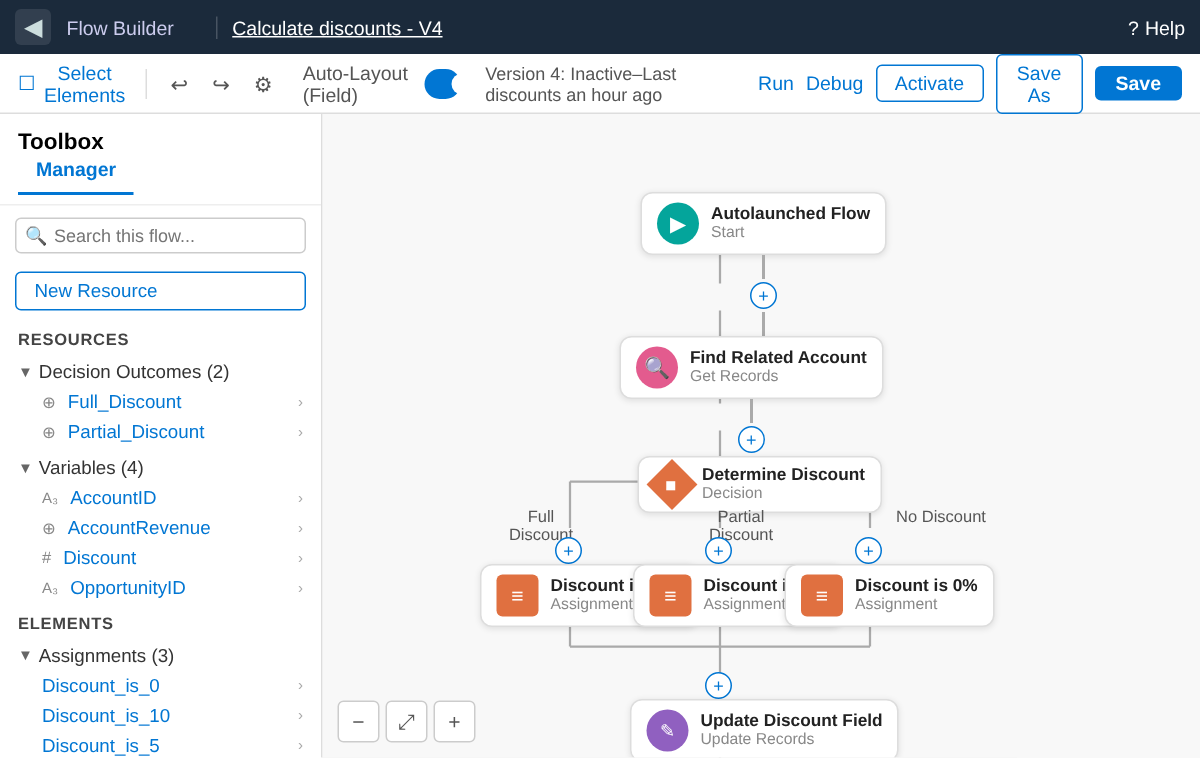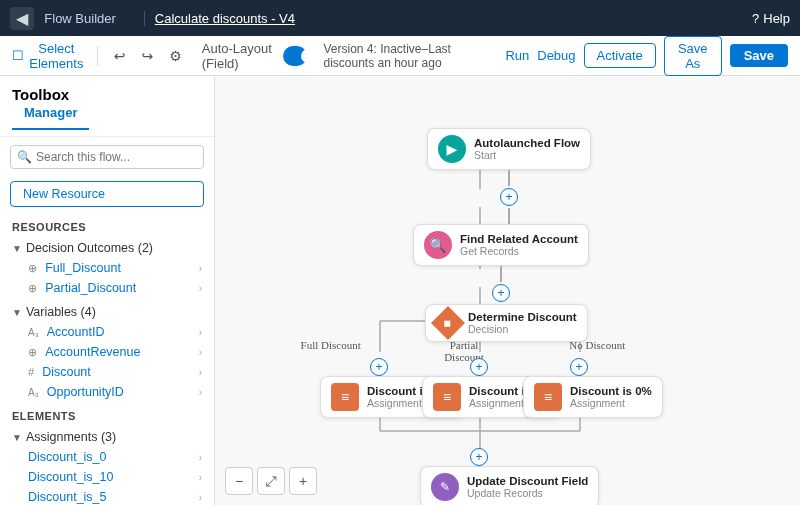--- a/index.html
+++ b/index.html
@@ -388,21 +388,21 @@
     <div class="flow-node" style="top:228px; left:210px;">
       <div class="node-card">
         <div class="node-icon orange" style="border-radius:0; transform:rotate(45deg); width:24px; height:24px; font-size:11px;">◆</div>
         <div class="node-text">
           <span class="node-label">Determine Discount</span>
           <span class="node-sublabel">Decision</span>
         </div>
       </div>
     </div>
 
-    <div style="position:absolute; top:263px; left:84px; display:flex; gap:70px; width:330px;font-family:Liberation Serif, serif;">
+    <div style="position:absolute; top:263px; left:114px; display:flex; gap:70px; width:330px;">
       <span class="branch-label" style="width:100px;">Full Discount</span>
       <span class="branch-label" style="width:100px;">Partial Discount</span>
       <span class="branch-label" style="width:100px;">No Discount</span>
     </div>
 
     <div style="position:absolute; top:280px; left:155px;">
       <div class="plus-btn">+</div>
     </div>
     <div style="position:absolute; top:280px; left:255px;">
       <div class="plus-btn">+</div>

